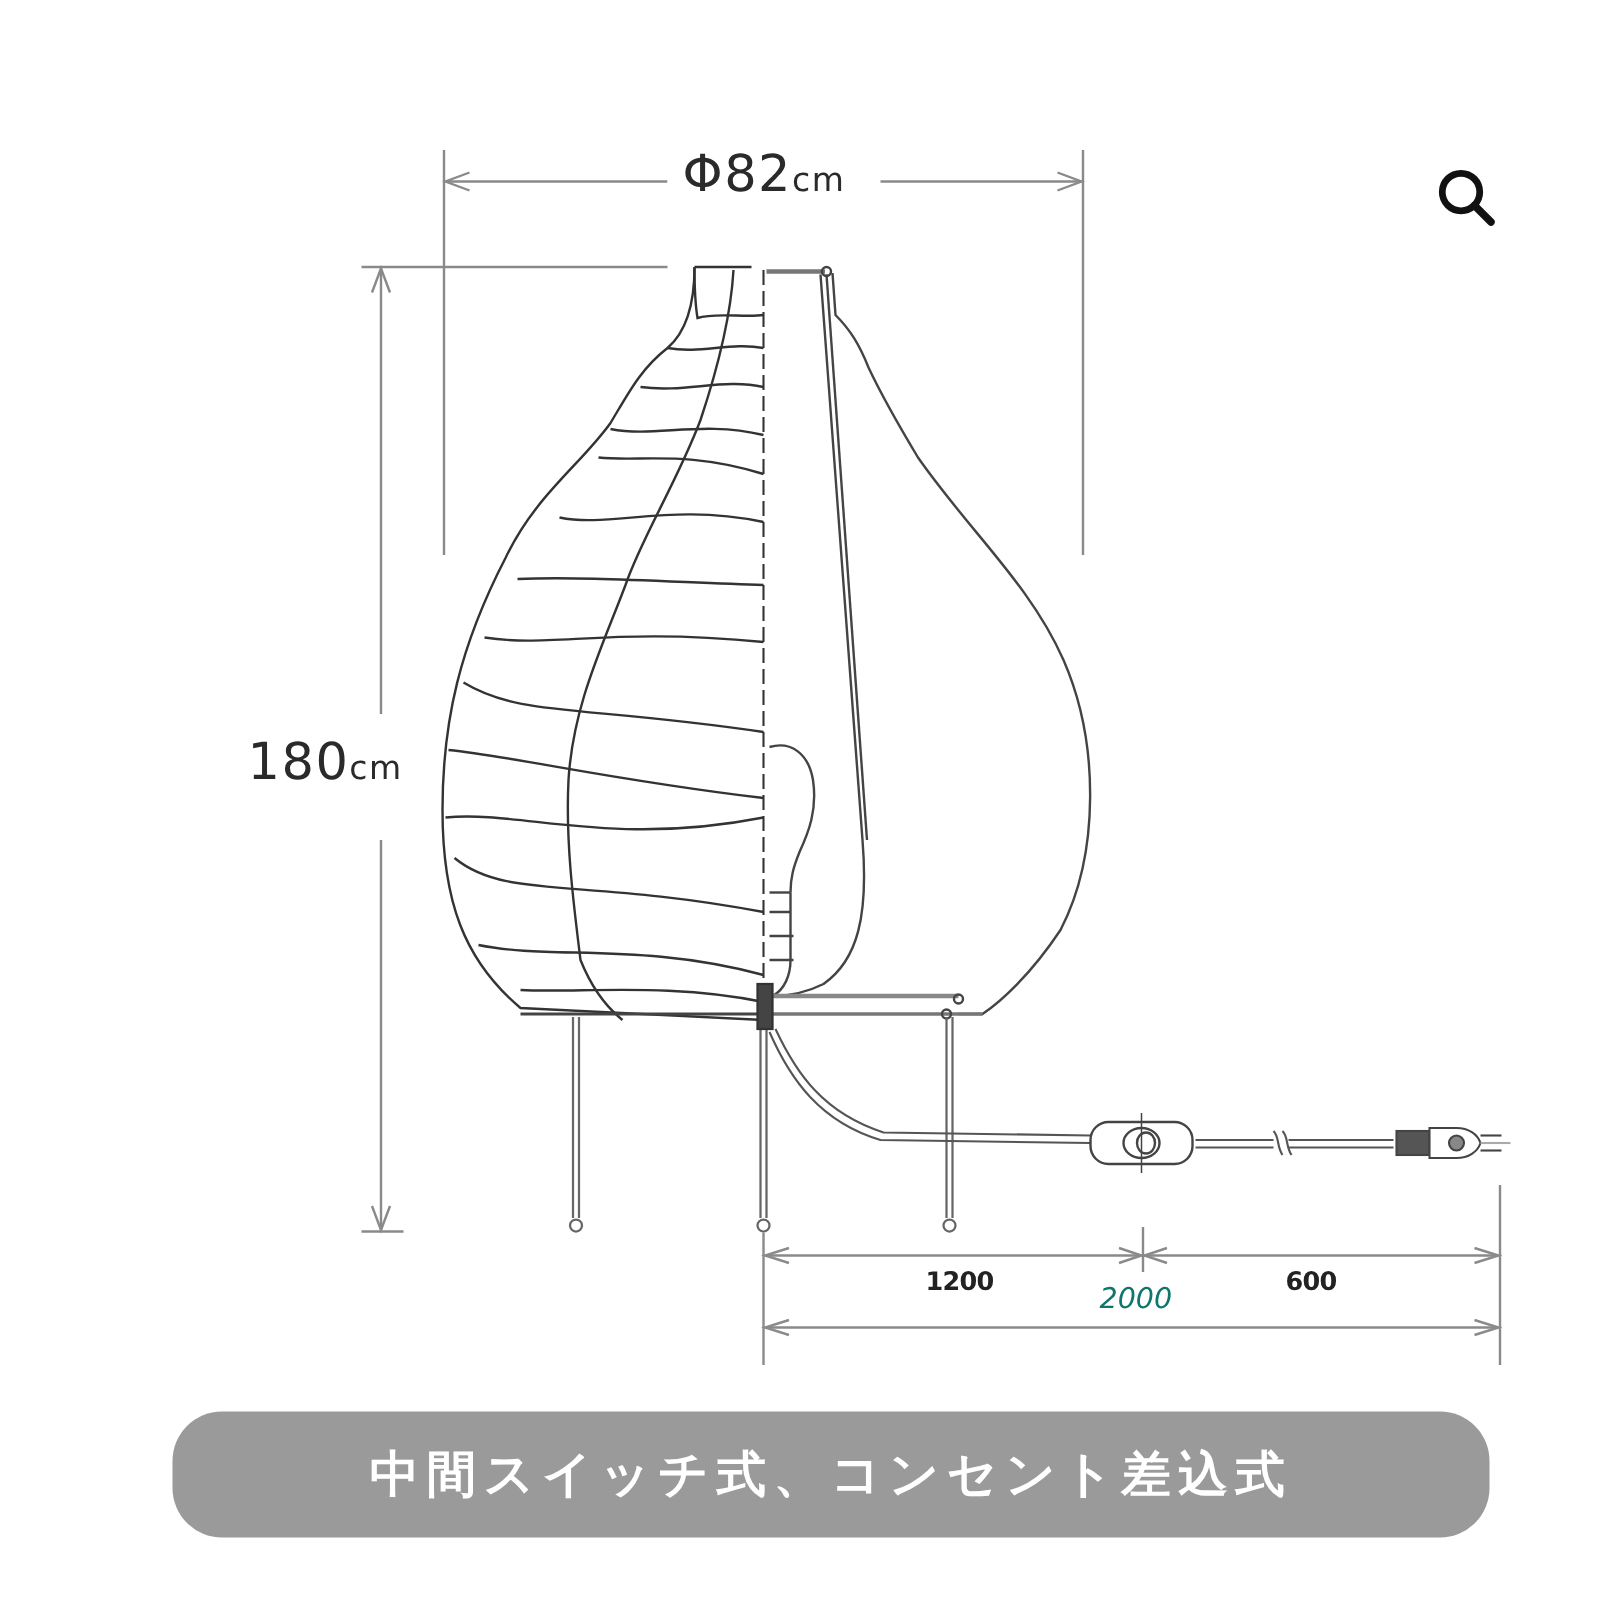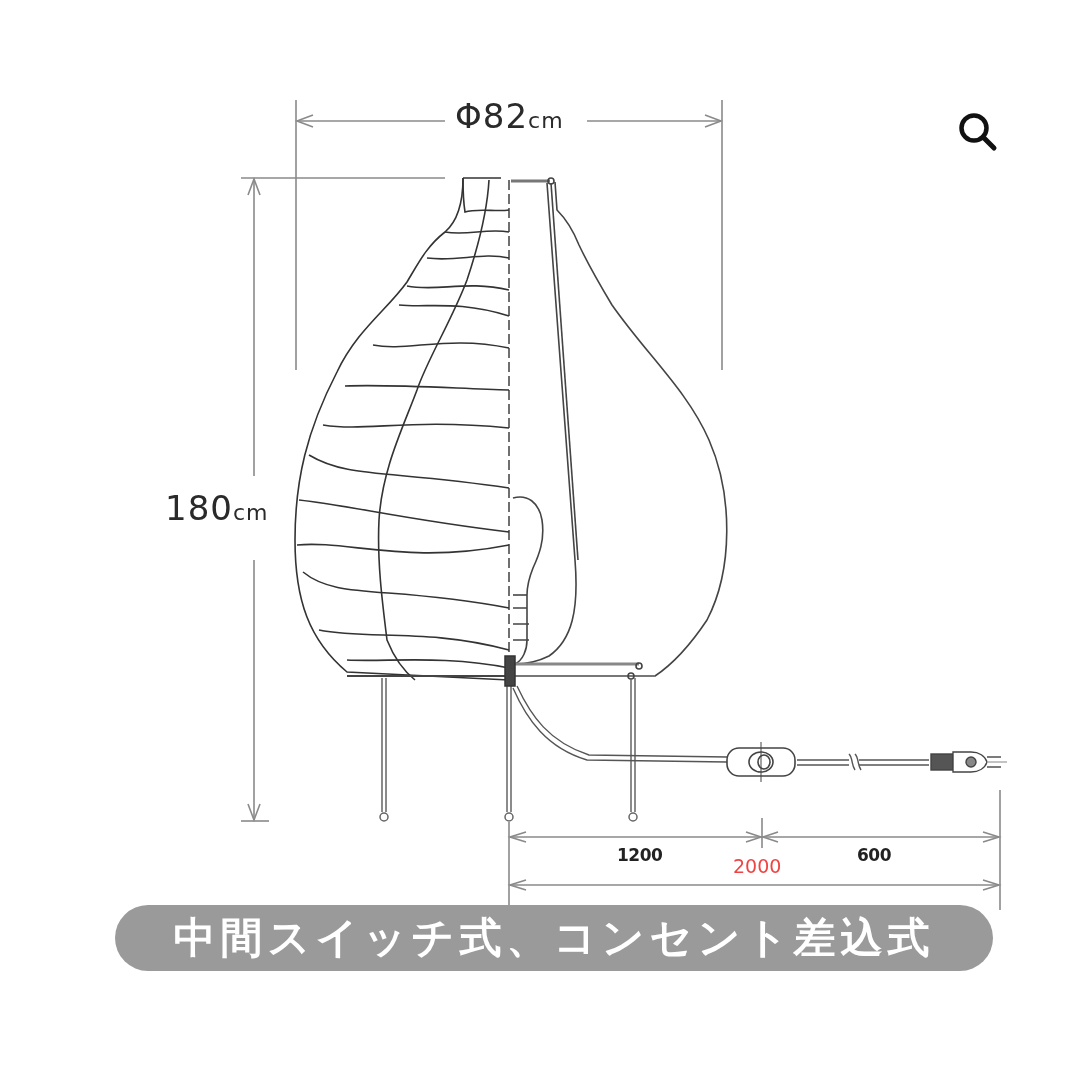--- a/index.html
+++ b/index.html
@@ -6,22 +6,22 @@
     body { width: 1080px; height: 1080px; position: relative; overflow: hidden; font-family: "Liberation Sans", sans-serif; }
     .canvas { position: absolute; left: 0; top: 0; width: 860px; height: 1080px; margin-left: 27px; }
     .zoom-btn { position: absolute; left: 950px; top: 104px; width: 56px; height: 56px; cursor: pointer; }
     .dim-label { position: absolute; color: #2a2a2a; white-space: nowrap; font-family: "DejaVu Sans", sans-serif; background: #ffffff; }
     .dim-width { left: 418px; top: 96px; font-size: 34px; padding: 0 10px; letter-spacing: 1px; }
     .dim-height { left: 138px; top: 484px; font-size: 34px; padding: 4px 0; letter-spacing: 1px; }
     .dim-width .unit, .dim-height .unit { font-size: 22px; }
     .dim-small { position: absolute; font-family: "DejaVu Sans", sans-serif; font-size: 18px; color: #222; text-align: center; }
     .d1200 { left: 590px; top: 845px; font-weight: bold; font-size: 17px; letter-spacing: -0.5px; }
     .d800 { left: 830px; top: 845px; font-weight: bold; font-size: 17px; letter-spacing: -0.5px; }
-    .d2000 { left: 706px; top: 855px; color: #ef4444; font-size: 19px; }
-    .banner { position: absolute; left: 115px; top: 905px; width: 878px; height: 66px; border-radius: 33px; background: #9a9a9a; color: #ffffff; display: flex; align-items: center; justify-content: center; font-family: "DejaVu Sans", sans-serif; font-weight: bold; font-size: 42px; letter-spacing: 5px; }
+    .d2000 { left: 706px; top: 855px; color: #0f766e; font-size: 19px; font-style: italic; }
+    .banner { position: absolute; left: 115px; top: 941px; width: 878px; height: 84px; border-radius: 33px; background: #9a9a9a; color: #ffffff; display: flex; align-items: center; justify-content: center; font-family: "DejaVu Sans", sans-serif; font-weight: bold; font-size: 33px; letter-spacing: 5px; }
   </style>
 </head>
 <body>
 
 <div class="canvas">
   <svg width="1080" height="1080" viewBox="0 0 1080 1080" xmlns="http://www.w3.org/2000/svg">
 
     <g stroke="#8a8a8a" stroke-width="1.6" fill="none">
 
       <line x1="269" y1="100" x2="269" y2="370"></line>

